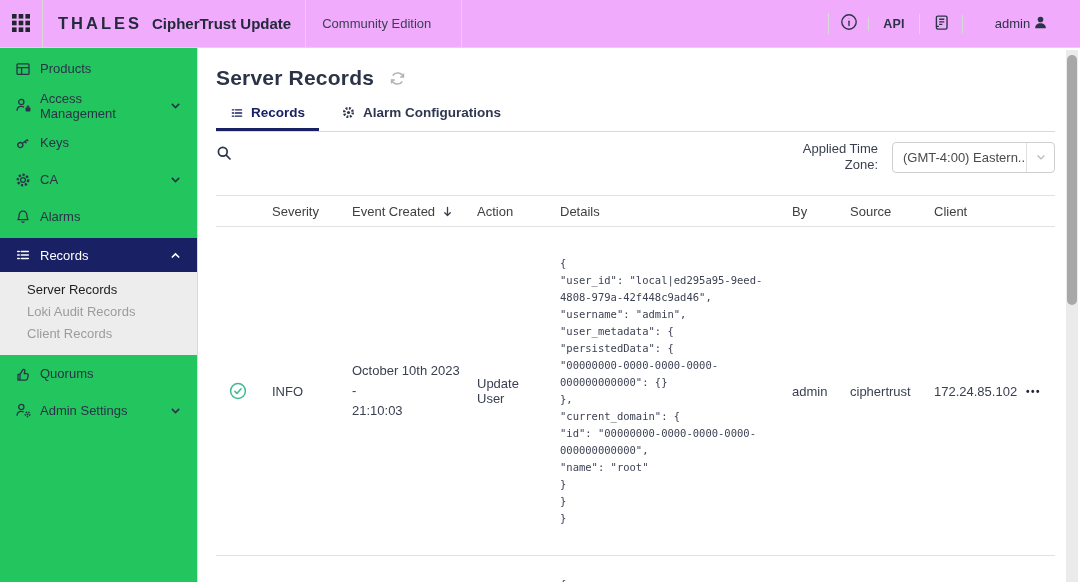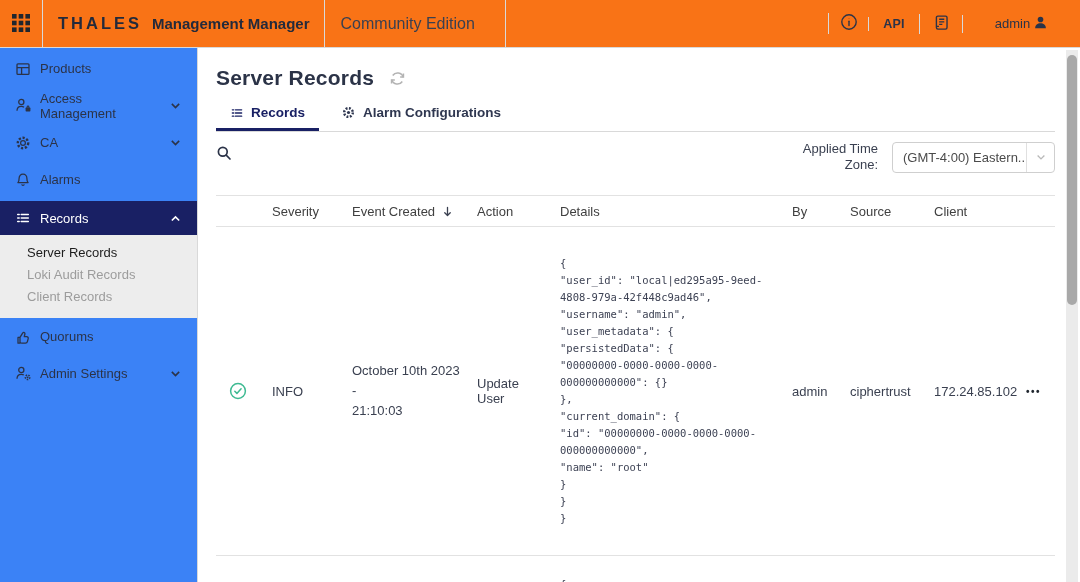--- a/index.html
+++ b/index.html
@@ -1,41 +1,41 @@
 <!DOCTYPE html>
 <html><head>
 <meta charset="utf-8">
 <style>
   * { margin:0; padding:0; box-sizing:border-box; }
   html,body { width:1080px; height:582px; overflow:hidden; background:#fff;
               font-family:"Liberation Sans", sans-serif; color:#2b3348; }
   .app { position:relative; width:1080px; height:582px; }
 
   
-  .topbar { position:absolute; top:0; left:0; right:0; height:48px; background:#f97316;
+  .topbar { position:absolute; top:0; left:0; right:0; height:48px; background:#f0abfc;
             border-bottom:1px solid #d9d9d9; display:flex; align-items:stretch; }
   .launcher { width:43px; display:flex; align-items:center; justify-content:center;
               border-right:1px solid #d9d9d9; cursor:pointer; }
   .launcher svg { color:#20262e; }
   .brand { display:flex; align-items:center; padding-left:15px; }
   .thales { font-weight:bold; font-size:16.5px; letter-spacing:3px; color:#232a3b; }
   .product { font-weight:bold; font-size:15px; margin-left:10px; color:#232a3b; }
-  .edition { font-size:16px; color:#3a4050; padding:0 16px; }
+  .edition { font-size:13px; color:#3a4050; padding:0 16px; }
   .vdiv { width:1px; background:#d9d9d9; align-self:stretch; }
   .brand .vdiv { margin-left:14px; }
   .topbar-right { margin-left:auto; display:flex; align-items:center; }
   .top-btn { display:flex; align-items:center; justify-content:center; cursor:pointer;
              border-left:1px solid #d9d9d9; color:#2b3348; font-size:12.5px; }
   .top-btn.info { width:40px; }
   .top-btn.api { width:51px; font-weight:bold; letter-spacing:.3px; }
   .top-btn.docs { width:43px; }
   .top-btn.user { width:118px; gap:3px; font-size:13px; }
 
   
-  .sidebar { position:absolute; top:48px; left:0; bottom:0; width:198px; background:#3b82f6;
+  .sidebar { position:absolute; top:48px; left:0; bottom:0; width:198px; background:#22c55e;
              border-right:1px solid #d9d9d9; padding-top:2px; }
   .nav-item { height:37px; display:flex; align-items:center; gap:8px; padding:0 15px;
               font-size:13px; color:#2b3348; cursor:pointer; }
   .nav-item .nicon { width:17px; height:17px; display:flex; align-items:center; flex:none; }
   .nav-item .chev { margin-left:auto; display:flex; }
   .nav-item.active { background:#192064; color:#fff; height:34px; margin-top:3px; }
   .submenu { background:#ededed; padding:7px 0 10px; }
   .submenu-item { height:22px; line-height:22px; padding-left:27px; font-size:13px;
                   color:#9c9c9c; cursor:pointer; }
   .submenu-item.active { color:#1d1d1d; }
@@ -105,21 +105,21 @@
               <rect x="15.4" y="9.7" width="4.6" height="4.6"></rect>
             <rect x="2" y="16.4" width="4.6" height="4.6"></rect>
               <rect x="8.7" y="16.4" width="4.6" height="4.6"></rect>
               <rect x="15.4" y="16.4" width="4.6" height="4.6"></rect>
           </g>
         </svg>
       </span>
     </div>
     <div class="brand">
       <span class="thales">THALES</span>
-      <span class="product">Management Manager</span>
+      <span class="product">CipherTrust Update</span>
       <span class="vdiv"></span>
       <span class="edition">Community Edition</span>
       <span class="vdiv"></span>
     </div>
     <div class="topbar-right">
       <div class="top-btn info">
         <span>
           <svg width="18" height="18" viewBox="0 0 17 17" fill="none" stroke="currentColor" stroke-width="1.3">
             <circle cx="8.5" cy="8.5" r="6.8"></circle>
             <path d="M8.5 7.8v4" stroke-linecap="round"></path>
@@ -168,20 +168,31 @@
             <path d="M11.6 11v-1a1.4 1.4 0 0 1 2.8 0v1h-1v-1a.4.4 0 0 0-.8 0v1z"></path>
           </g>
         </svg>
       </span>
       <span>Access Management</span>
       <span class="chev">
         <svg width="13" height="13" viewBox="0 0 16 16" fill="none" stroke="currentColor" stroke-width="2">
             <path d="M3.5 6l4.5 4.5L12.5 6"></path>
           </svg>
       </span>
+    </div>
+    <div class="nav-item">
+      <span class="nicon">
+        <svg width="16" height="16" viewBox="0 0 16 16" fill="none" stroke="currentColor" stroke-width="1.3">
+          <g transform="rotate(-38 8 8)">
+            <circle cx="4.6" cy="8" r="2.5"></circle>
+            <path d="M7.1 8h6.6M10.5 8v2.3M13.2 8v1.8"></path>
+          </g>
+        </svg>
+      </span>
+      <span>Keys</span>
     </div>
     <div class="nav-item">
       <span class="nicon">
         <svg width="16" height="16" viewBox="0 0 16 16" fill="none" stroke="currentColor">
           <circle cx="8" cy="8" r="5.2" stroke-width="2.4" stroke-dasharray="2.2 1.7"></circle>
           <circle cx="8" cy="8" r="2.4" stroke-width="1.2"></circle>
         </svg>
       </span>
       <span>CA</span>
       <span class="chev">

